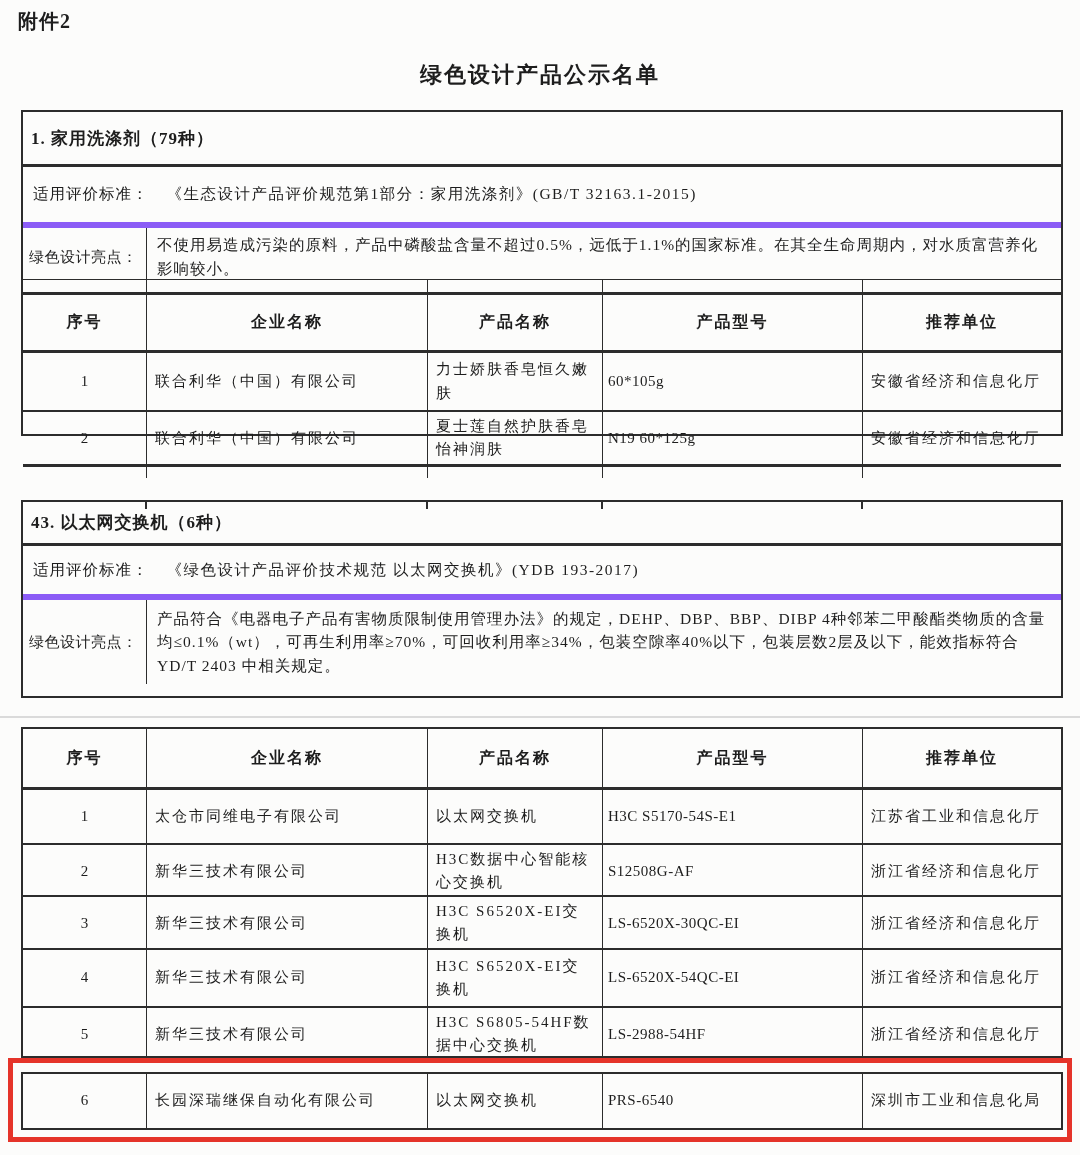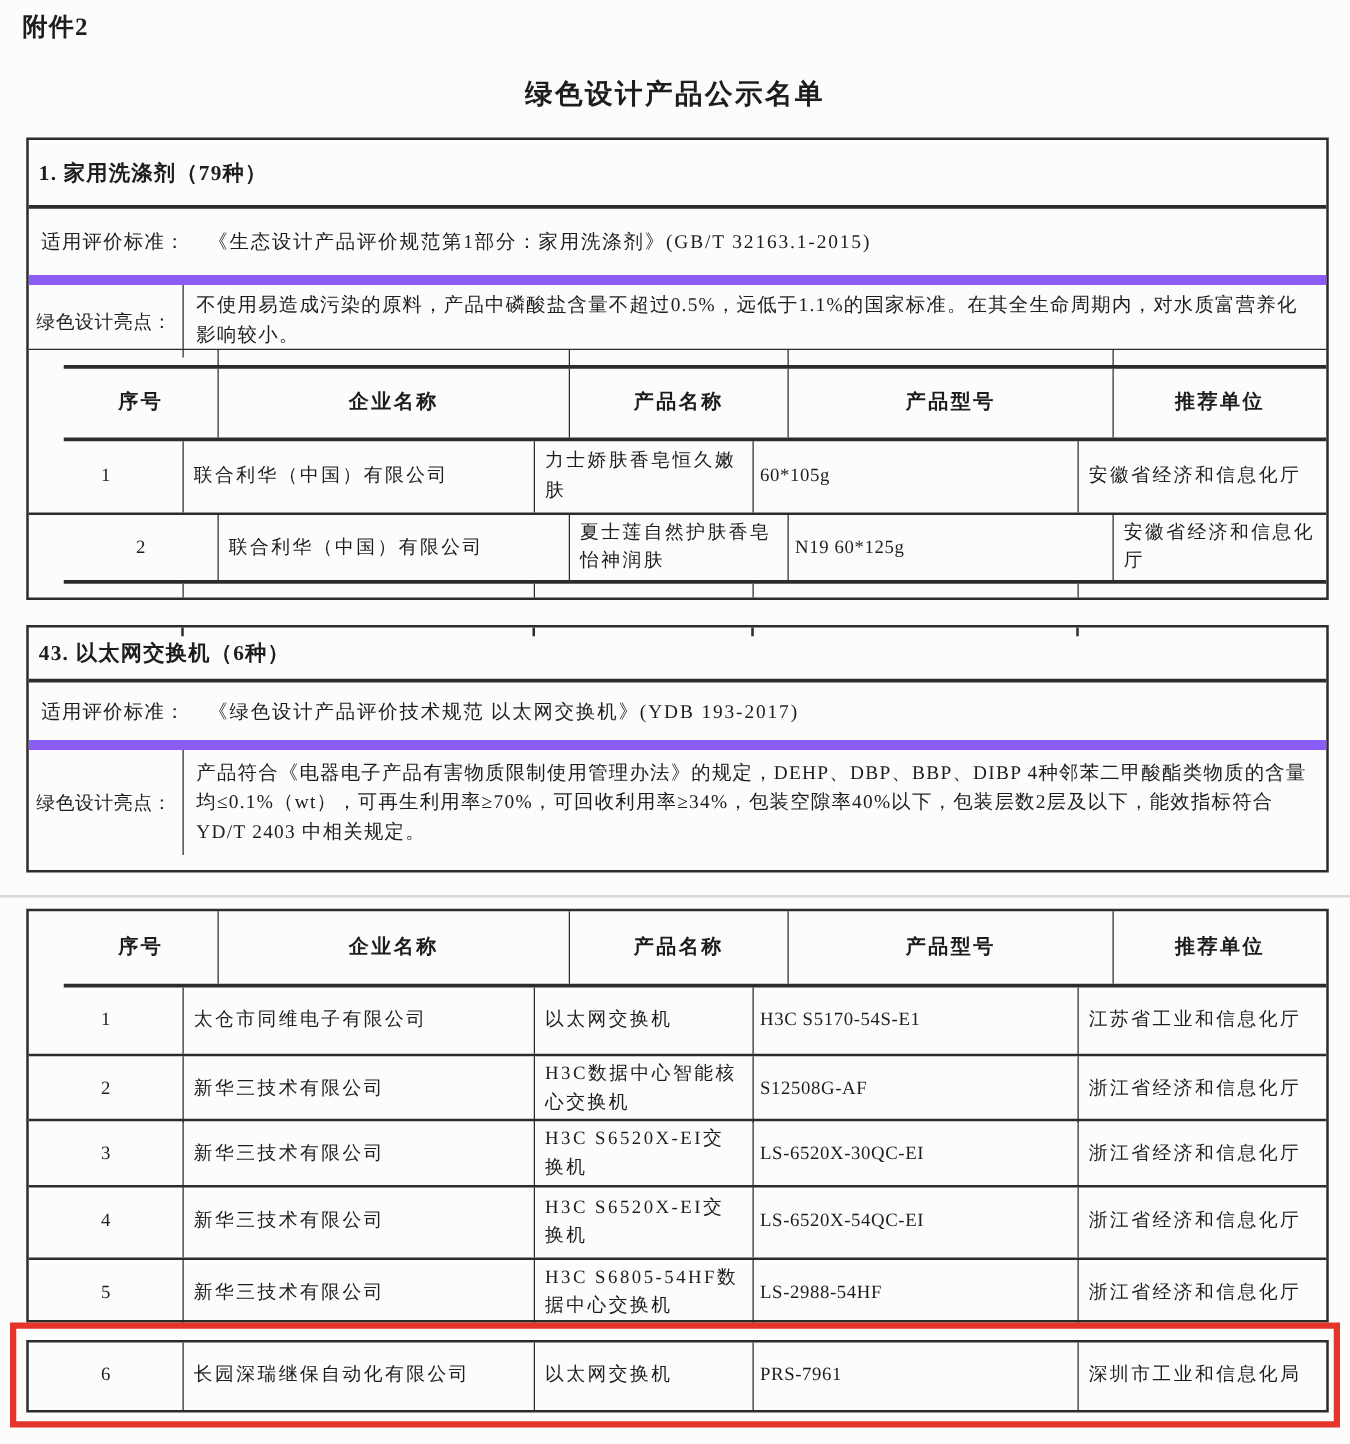--- a/index.html
+++ b/index.html
@@ -7,45 +7,45 @@
   .page {
     position:relative; width:1080px; height:1155px;
     background:#fcfcfb; overflow:hidden;
     font-family:"Liberation Serif","DejaVu Serif",serif;
     color:#1d1d1d;
   }
   .attach { position:absolute; left:18px; top:8px; font-size:20px; font-weight:bold; letter-spacing:1px; }
   .doc-title { position:absolute; left:0; right:0; top:60px; text-align:center; font-size:22px; font-weight:bold; letter-spacing:2px; }
 
   .box { position:absolute; left:21px; width:1042px; border:2px solid #2c2c2c; }
-  .box1 { top:110px; height:370px; }
+  .box1 { top:110px; height:326px; }
   .box2 { top:500px; height:198px; }
   .box3 { top:727px; height:331px; }
   .box6 { top:1072px; height:58px; }
 
   .sec-title { display:flex; align-items:center; padding-left:8px; font-size:17px; font-weight:bold; letter-spacing:1px; border-bottom:3px solid #2c2c2c; }
-  .std-row { display:flex; align-items:center; padding-left:10px; font-size:15.5px; border-bottom:8px solid #8b5cf6;text-align:right; }
+  .std-row { display:flex; align-items:center; padding-left:10px; font-size:15.5px; border-bottom:6px solid #8b5cf6;text-align:right; }
   .std-row .lbl { letter-spacing:1px; }
   .std-row .val { margin-left:18px; letter-spacing:1.5px; }
 
   .hl-row { display:grid; grid-template-columns:124px 1fr; }
   .hl-label { border-right:1px solid #2c2c2c; display:flex; align-items:center; padding-left:6px; font-size:15px; letter-spacing:0.5px; }
   .hl-text { padding:5px 12px 5px 10px; font-size:15.5px; line-height:1.55; letter-spacing:1px; display:flex; align-items:center; }
 
   .grid { display:grid; grid-template-columns:124px 281px 175px 260px 1fr; }
   .cell { border-right:1px solid #2c2c2c; display:flex; align-items:center; padding:3px 8px; font-size:15px; line-height:1.55; }
   .cell:last-child { border-right:none; }
   .cell.no { justify-content:center; padding:0; }
   .cell.hdr { justify-content:center; font-weight:bold; font-size:16px; letter-spacing:2px; }
   .cell.cjk { letter-spacing:2px; }
   .cell.model { letter-spacing:0.5px; padding-left:5px; }
 
   .bb1 { border-bottom:1px solid #2c2c2c; }
   .bb2 { border-bottom:2px solid #2c2c2c; }
-  .bb3 { border-bottom:3px solid #2c2c2c;margin-left:28px; }
+  .bb3 { border-bottom:3px solid #2c2c2c; }
 
   
   .b1-title { height:55px; } .b1-std { height:61px; } .b1-hl { height:52px; }
   .b1-strip { height:15px; } .b1-head { height:58px; } .b1-r1 { height:59px; } .b1-r2 { height:55px; } .b1-clip { height:11px; }
   
   .b2-title { height:44px; position:relative; } .b2-std { height:54px; } .b2-hl { height:84px; }
   .b2-hl .hl-text { line-height:1.5; }
   .tick { position:absolute; top:0; width:2px; height:7px; background:#2c2c2c; }
   
   .b3-head { height:61px; } .b3-r1 { height:55px; } .b3-r2 { height:52px; } .b3-r3 { height:53px; } .b3-r4 { height:58px; } .b3-r5 { height:48px; }
@@ -173,20 +173,20 @@
       <div class="cell model">LS-2988-54HF</div>
       <div class="cell cjk">浙江省经济和信息化厅</div>
     </div>
   </div>
 
   <div class="box box6">
     <div class="grid">
       <div class="cell no">6</div>
       <div class="cell cjk">长园深瑞继保自动化有限公司</div>
       <div class="cell cjk">以太网交换机</div>
-      <div class="cell model">PRS-7961</div>
+      <div class="cell model">PRS-6540</div>
       <div class="cell cjk">深圳市工业和信息化局</div>
     </div>
   </div>
 
   <div class="red-box"></div>
 
 </div>
 
 </body></html>

